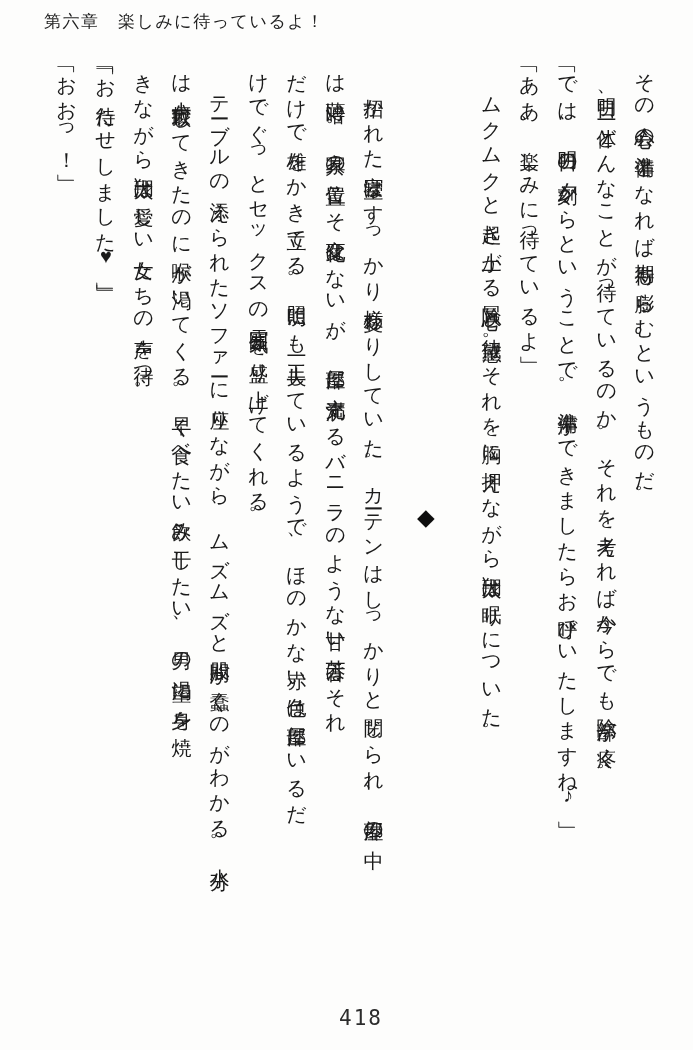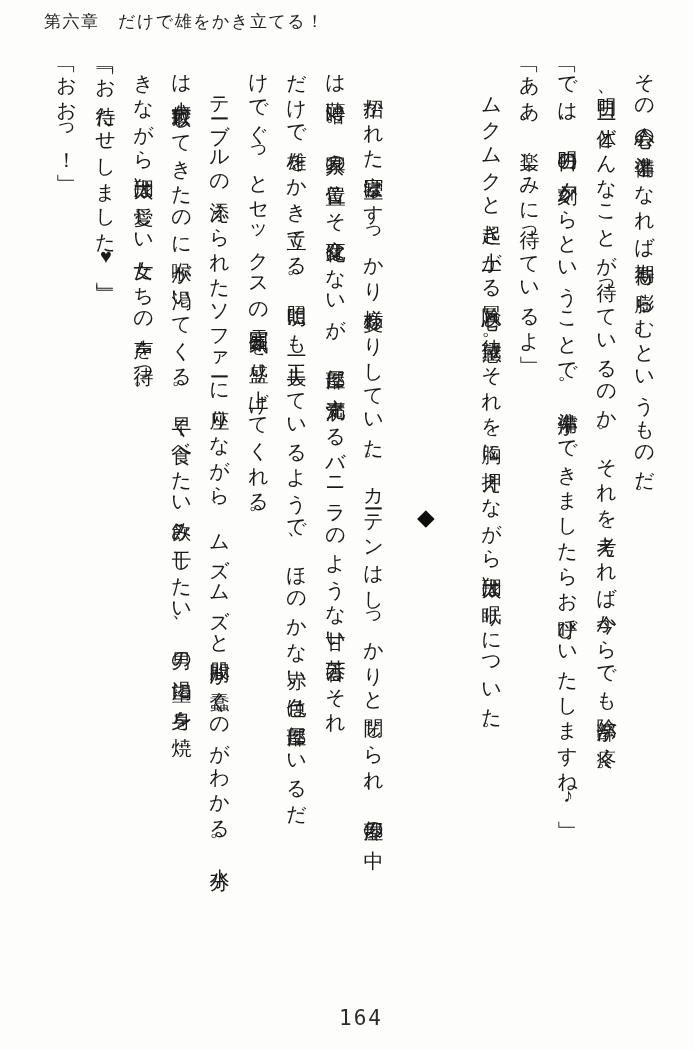--- a/index.html
+++ b/index.html
@@ -53,35 +53,35 @@
     font-size: 21px;
     letter-spacing: 2px;
     color: #2c2c2c;
   }
 </style>
 </head>
 <body>
 
 <div class="page">
 
-  <div class="chapter-header">第六章　だけで雄をかき立てる！</div>
+  <div class="chapter-header">第六章　楽しみに待っているよ！</div>
 
   <div class="vcol" style="left:632px">その会心の準備となれば期待も膨らむというものだ。</div>
   <div class="vcol" style="left:594px">　明日、一体どんなことが待っているのか。それを考えれば今からでも陰部が疼く。</div>
   <div class="vcol" style="left:555px">「では、明日の夕刻からということで。準備ができましたらお呼びいたしますね♪」</div>
   <div class="vcol" style="left:517px">「ああ、楽しみに待っているよ」</div>
   <div class="vcol" style="left:479px">　ムクムクと起き上がる冒険心と待望感。それを胸に押えながら翔太は眠りについた。</div>
 
   <div class="scene-divider">◆</div>
 
   <div class="vcol" style="left:361px">　招かれた寝室はすっかり様変わりしていた。カーテンはしっかりと閉じられ、部屋の中</div>
   <div class="vcol" style="left:323px">は薄暗い。家具の位置こそ変化はないが、部屋に充満するバニラのような甘い芳香はそれ</div>
   <div class="vcol" style="left:284px">だけで雄をかき立てる。照明にも一工夫しているようで、ほのかな赤い色は部屋にいるだ</div>
   <div class="vcol" style="left:246px">けでぐっとセックスの雰囲気を盛り上げてくれる。</div>
   <div class="vcol" style="left:207px">　テーブルの添えられたソファーに座りながら、ムズムズと股間が蠢くのがわかる。水分</div>
   <div class="vcol" style="left:169px">は十分摂取してきたのに喉が渇いてくる。早く食べたい飲み干したい、男の渇望に身を焼</div>
   <div class="vcol" style="left:131px">きながら翔太は愛しい女たちの声を待つ。</div>
   <div class="vcol" style="left:93px">「「お待たせしました♥」」</div>
   <div class="vcol" style="left:54px">「おおっ！」</div>
 
-  <div class="page-number">164</div>
+  <div class="page-number">418</div>
 
 </div>
 
 </body></html>

